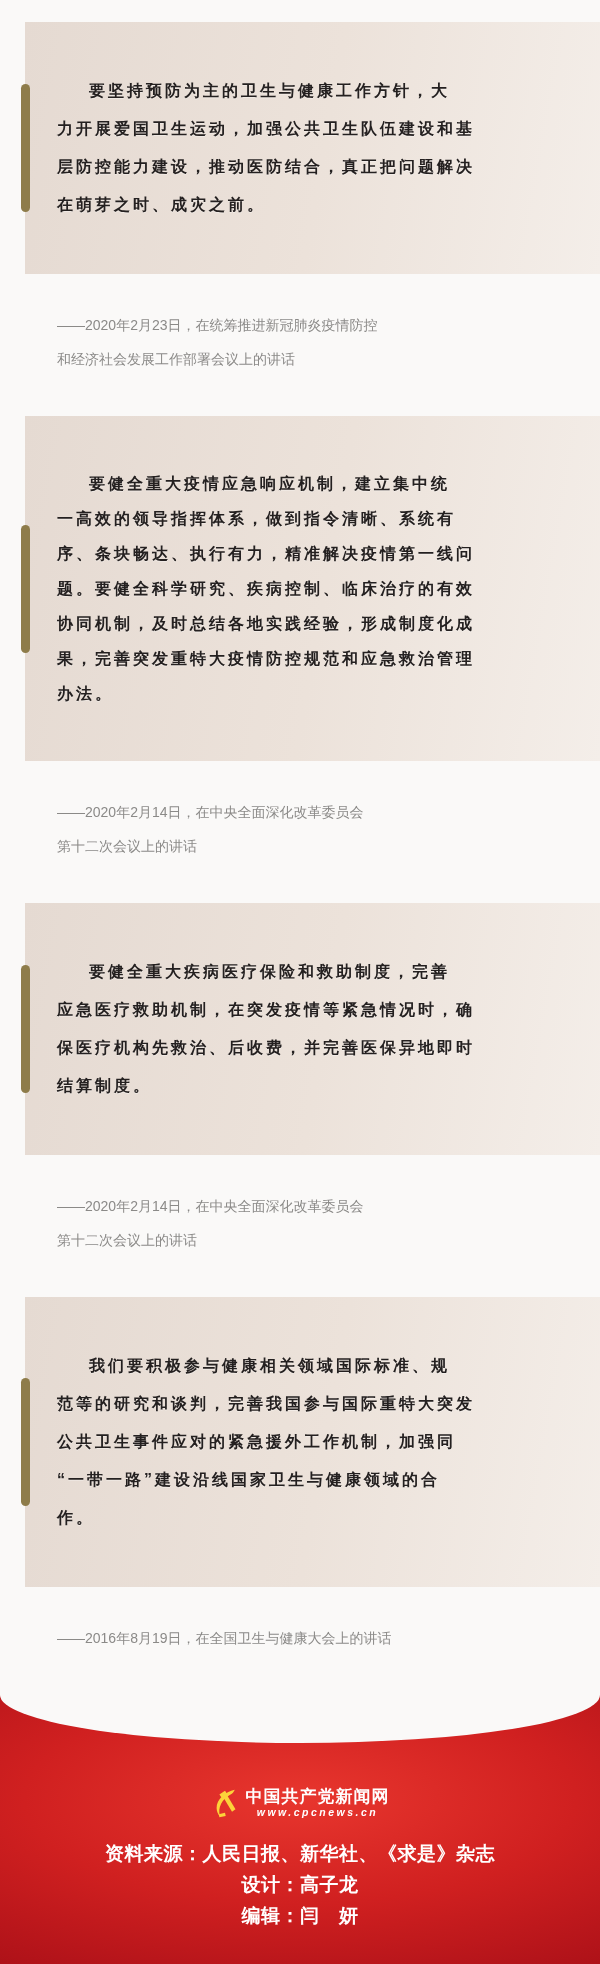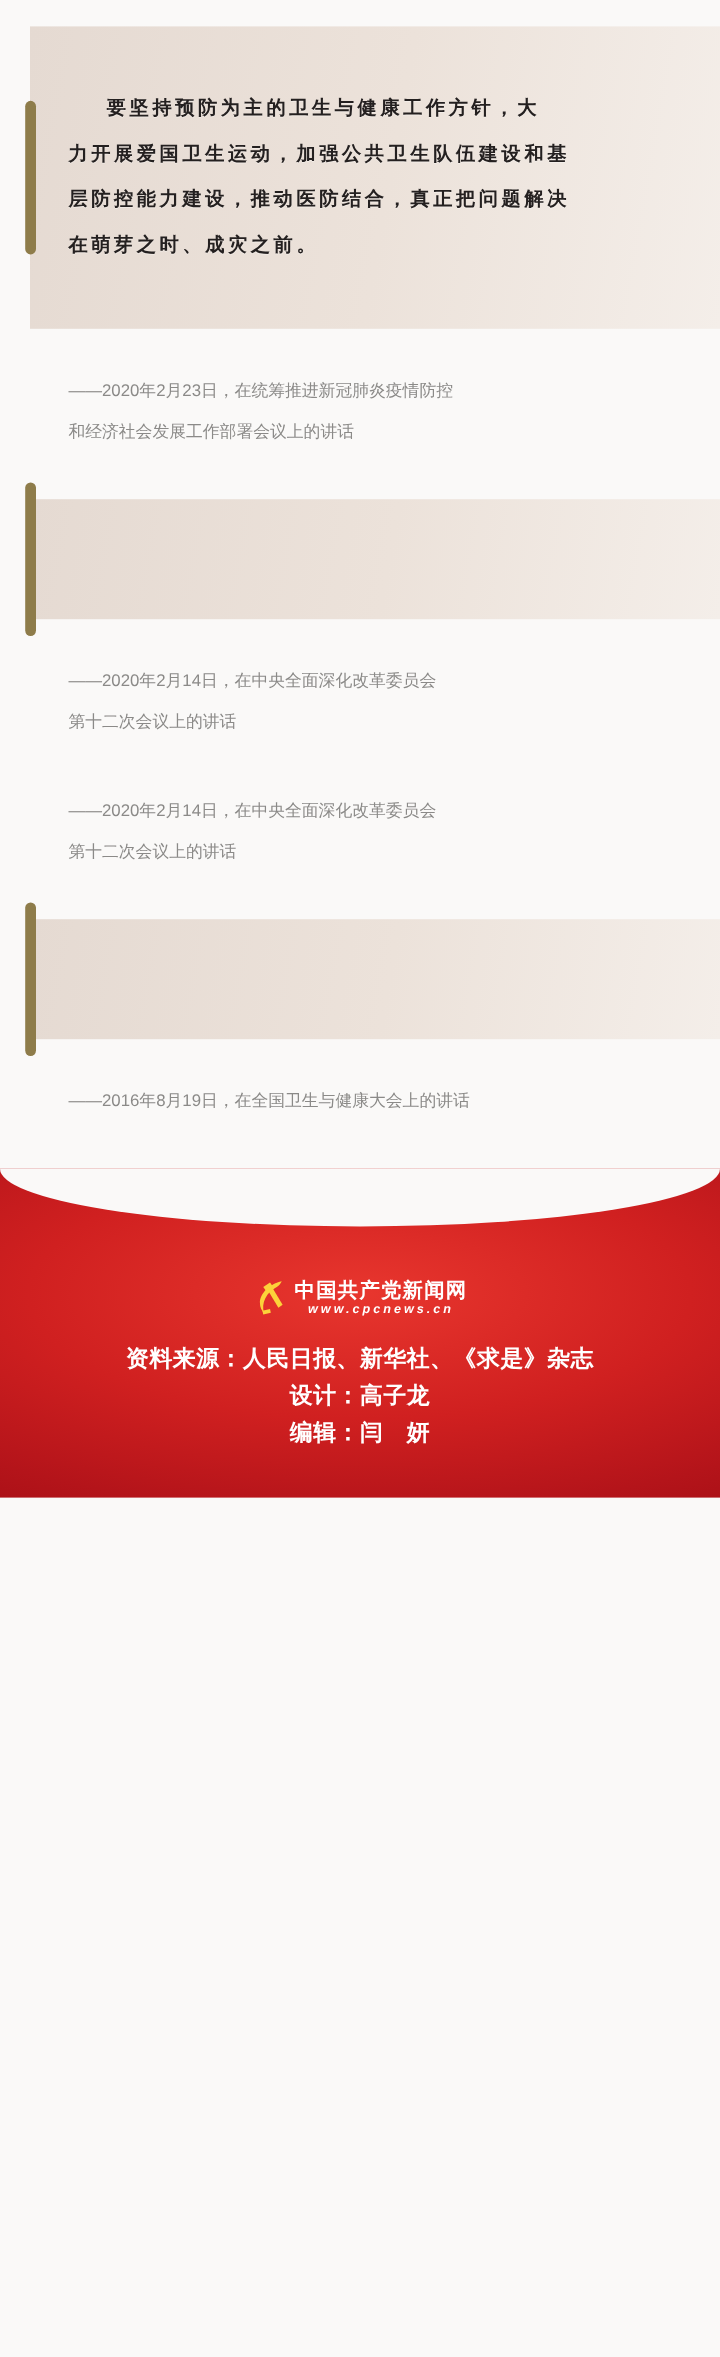--- a/index.html
+++ b/index.html
@@ -61,21 +61,21 @@
   .footer-curve{
     position:absolute;top:0;left:0;
     width:100%;height:48px;
     background:var(--page-bg);
     border-radius:0 0 50% 50% / 0 0 48px 48px;
   }
   .logo{
     position:relative;
     width:max-content;
     margin:92px auto 0;
-    display:flex;align-items:flex-start;gap:7px;
+    display:flex;align-items:flex-end;gap:7px;
   }
   .emblem{width:28px;height:30px;display:block;}
   .logo-text{display:flex;flex-direction:column;align-items:center;}
   .site-name{
     font-size:17px;font-weight:bold;color:#ffffff;
     letter-spacing:1px;line-height:19px;white-space:nowrap;
   }
   .site-url{
     font-size:10.5px;font-weight:bold;color:#ffffff;
     letter-spacing:2.5px;line-height:11px;margin-top:1px;white-space:nowrap;font-style:italic;
@@ -100,33 +100,52 @@
 层防控能力建设，推动医防结合，真正把问题解决
 在萌芽之时、成灾之前。</p>
     </div>
     <p class="attribution">——2020年2月23日，在统筹推进新冠肺炎疫情防控
 和经济社会发展工作部署会议上的讲话</p>
   </section>
 
   <section class="quote-section lh-tight">
     <div class="quote-block">
       <span class="accent-bar"></span>
+      <p class="quote-text">要健全重大疫情应急响应机制，建立集中统
+一高效的领导指挥体系，做到指令清晰、系统有
+序、条块畅达、执行有力，精准解决疫情第一线问
+题。要健全科学研究、疾病控制、临床治疗的有效
+协同机制，及时总结各地实践经验，形成制度化成
+果，完善突发重特大疫情防控规范和应急救治管理
+办法。</p>
     </div>
-    <p class="attribution">——2020年2月14日，在中央全面深化改革委员会
-第十二次会议上的讲话</p>
-  </section>
-
-  <section class="quote-section">
     <p class="attribution">——2020年2月14日，在中央全面深化改革委员会
 第十二次会议上的讲话</p>
   </section>
 
   <section class="quote-section">
     <div class="quote-block">
       <span class="accent-bar"></span>
+      <p class="quote-text">要健全重大疾病医疗保险和救助制度，完善
+应急医疗救助机制，在突发疫情等紧急情况时，确
+保医疗机构先救治、后收费，并完善医保异地即时
+结算制度。</p>
+    </div>
+    <p class="attribution">——2020年2月14日，在中央全面深化改革委员会
+第十二次会议上的讲话</p>
+  </section>
+
+  <section class="quote-section">
+    <div class="quote-block">
+      <span class="accent-bar"></span>
+      <p class="quote-text">我们要积极参与健康相关领域国际标准、规
+范等的研究和谈判，完善我国参与国际重特大突发
+公共卫生事件应对的紧急援外工作机制，加强同
+“一带一路”建设沿线国家卫生与健康领域的合
+作。</p>
     </div>
     <p class="attribution">——2016年8月19日，在全国卫生与健康大会上的讲话</p>
   </section>
 
   <footer class="footer">
     <div class="footer-curve"></div>
     <div class="logo">
       <svg class="emblem" viewBox="0 0 40 42" xmlns="http://www.w3.org/2000/svg">
         <path d="M34 2 C20 5 8 16 8 28 c0 5 2 9 5 12 C9 28 16 15 28 9 c2.5-1.3 4.5-4 6-7 Z" fill="#fcd23a"></path>
         <polygon points="12,9 20,3.5 25,10.5 17,16" fill="#fcd23a"></polygon>

